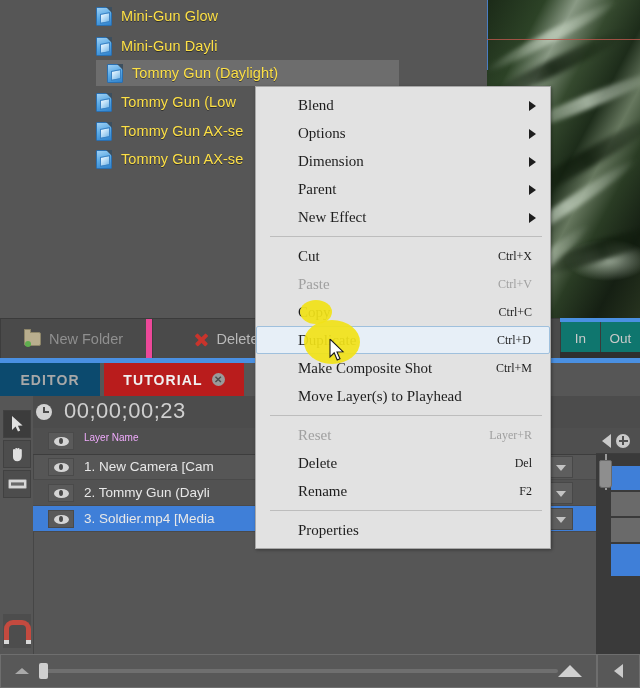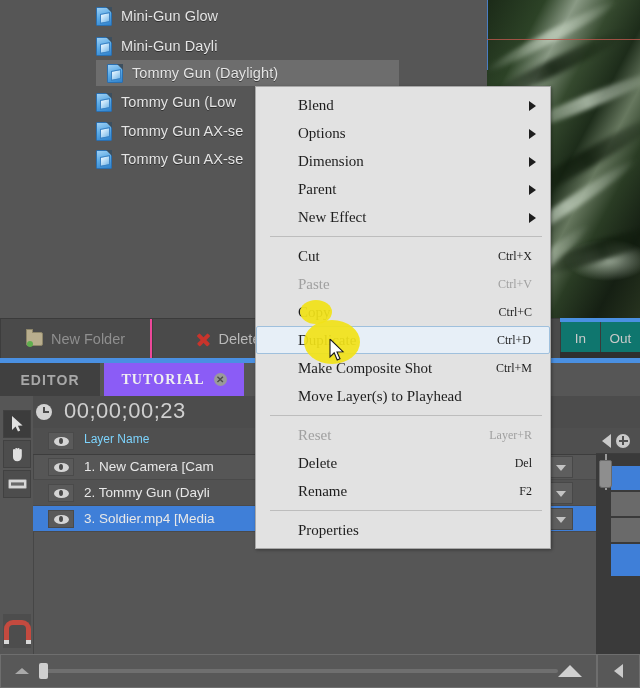--- a/index.html
+++ b/index.html
@@ -24,21 +24,21 @@
   .preview .blade{position:absolute;background:linear-gradient(90deg,rgba(190,205,185,.0),rgba(200,214,196,.75),rgba(190,205,185,.0));border-radius:50%;filter:blur(2.2px);}
   .preview .dark{position:absolute;background:linear-gradient(90deg,rgba(10,20,8,0),rgba(12,24,9,.8),rgba(10,20,8,0));border-radius:50%;filter:blur(2.6px);}
   .redline{position:absolute;left:487px;top:39px;width:153px;height:1px;background:#b4564a;opacity:.85;}
   .preview-bluebox{position:absolute;left:432px;top:0;width:56px;height:70px;border-left:1px solid #5b87c9;border-right:1px solid #4a7cc4;box-sizing:border-box;}
 
   
   .bin{position:absolute;left:0;top:0;width:487px;height:318px;background:#565656;}
   .bin-row{position:absolute;left:96px;height:26px;display:flex;align-items:center;width:292px;}
   .bin-row.sel{background:#6d6d6d;}
   .bin-label{
-    font-size:14.5px;color:#e5e5e5;margin-left:9px;letter-spacing:.1px;
+    font-size:14.5px;color:#fde047;margin-left:9px;letter-spacing:.1px;
     white-space:nowrap;text-shadow:0 1px 0 rgba(0,0,0,.45);
   }
   .file-ico{
     position:relative;width:16px;height:19px;flex:0 0 16px;
     background:linear-gradient(160deg,#9fd0f4 0%,#5aaae6 48%,#2f82cd 100%);
     border:1px solid #2a6fb0;border-radius:1px;box-sizing:border-box;
   }
   .file-ico:before{
     content:"";position:absolute;right:-1px;top:-1px;border-width:0 6px 6px 0;border-style:solid;
     border-color:transparent #3d4f5e transparent transparent;
@@ -46,61 +46,61 @@
   .file-ico:after{
     content:"";position:absolute;left:3px;top:5px;width:10px;height:10px;
     background:linear-gradient(145deg,#eaf6ff 0%,#bfe0f8 40%,#7cb9e8 100%);
     border:1px solid #3b82c4;box-sizing:border-box;
     transform:skewY(-12deg);
   }
 
   
   .mediabar{position:absolute;left:0;top:318px;width:640px;height:40px;background:#4a4a4a;border-top:1px solid #3b3b3b;}
   .mb-btn{position:absolute;top:0;height:40px;display:flex;align-items:center;justify-content:center;gap:8px;
-          border-left:1px solid #3d3d3d;border-right:2px solid #ec4899;box-sizing:border-box;}
+          border-left:1px solid #3d3d3d;border-right:6px solid #ec4899;box-sizing:border-box;}
   .mb-label{font-size:14.5px;color:#b9b9b9;}
   .mb-label.dim{color:#8f8f8f;}
   .folder-ico{width:17px;height:14px;position:relative;background:#b9ae8e;border:1px solid #8e8669;border-radius:1px 2px 2px 2px;box-sizing:border-box;}
   .folder-ico:before{content:"";position:absolute;left:-1px;top:-4px;width:7px;height:4px;background:#b9ae8e;border:1px solid #8e8669;border-bottom:none;border-radius:1px 1px 0 0;box-sizing:border-box;}
   .folder-ico:after{content:"";position:absolute;left:0px;bottom:-2px;width:6px;height:6px;background:#5fae4e;border-radius:50%;}
   .x-ico{width:16px;height:16px;position:relative;}
   .x-ico span{position:absolute;left:1px;top:7px;width:15px;height:3.6px;background:#c8342c;border-radius:1px;}
   .x-ico span:first-child{transform:rotate(45deg);}
   .x-ico span:last-child{transform:rotate(-45deg);}
   .io-strip{position:absolute;top:318px;left:560px;width:80px;height:40px;background:#4a90e2;}
   .io-inner{position:absolute;left:560px;top:322px;width:80px;height:33px;background:#0f766e;display:flex;}
   .io-cell{flex:1;display:flex;align-items:center;justify-content:center;font-size:13.5px;color:#c9c9c9;border-left:1px solid #3a3a3a;box-sizing:border-box;}
   .io-cap{position:absolute;left:560px;top:352px;width:80px;height:6px;background:#2f2f2f;}
 
   
   .tabstrip{position:absolute;left:0;top:358px;width:640px;height:38px;background:#4a90e2;}
   .tabstrip-bg{position:absolute;left:0;top:363px;width:640px;height:33px;background:#565656;}
   .tab{position:absolute;top:363px;height:33px;display:flex;align-items:center;justify-content:center;gap:9px;box-sizing:border-box;}
-  .tab.inactive{background:#404040;}
-  .tab.active{background:#8b5cf6;font-family:Liberation Serif, serif;}
+  .tab.inactive{background:#0c4a6e;}
+  .tab.active{background:#b91c1c;}
   .tab-label{font-size:14px;font-weight:bold;letter-spacing:1.1px;}
   .tab.inactive .tab-label{color:#a8a8a8;}
   .tab.active .tab-label{color:#f0f0f0;}
   .tab-close{width:13px;height:13px;border-radius:50%;background:#9a9a9a;color:#4c4c4c;font-size:10px;line-height:13px;text-align:center;font-weight:bold;}
 
   
   .tl{position:absolute;left:0;top:396px;width:640px;height:292px;background:#565656;}
   .tl-tools{position:absolute;left:0;top:0;width:33px;height:292px;background:#565656;border-right:1px solid #464646;}
   .tool{position:absolute;left:3px;width:28px;height:28px;background:#4d4d4d;border:1px solid #414141;box-sizing:border-box;display:flex;align-items:center;justify-content:center;}
   .tool.on{background:#3c3c3c;}
   .tl-head{position:absolute;left:33px;top:0;width:607px;height:32px;background:#4c4c4c;border-bottom:1px solid #3d3d3d;}
   .clock{position:absolute;left:36px;top:8px;width:16px;height:16px;border-radius:50%;background:#d2d2d2;}
   .clock:after{content:"";position:absolute;left:7px;top:3px;width:2px;height:6px;background:#4c4c4c;}
   .clock:before{content:"";position:absolute;left:8px;top:7px;width:5px;height:2px;background:#4c4c4c;}
   .tc{position:absolute;left:64px;top:2px;font-size:22px;color:#cfcfcf;letter-spacing:.5px;font-family:"Liberation Sans",sans-serif;}
   .colhead{position:absolute;left:33px;top:32px;width:607px;height:26px;background:#4f4f4f;border-bottom:1px solid #3d3d3d;}
   .eye{position:absolute;width:26px;height:18px;background:#5a5a5a;border:1px solid #4a4a4a;box-sizing:border-box;display:flex;align-items:center;justify-content:center;}
   .eye i{display:block;width:15px;height:9px;border-radius:50% 50%;background:#d5d5d5;position:relative;}
   .eye i:after{content:"";position:absolute;left:5.5px;top:1.5px;width:4px;height:6px;border-radius:50%;background:#4a4a4a;}
-  .lyr-name-hdr{position:absolute;left:84px;top:36px;font-size:12px;color:#7dd3fc;}
+  .lyr-name-hdr{position:absolute;left:84px;top:36px;font-size:10px;color:#f0abfc;}
   .lrow{position:absolute;left:33px;width:607px;height:26px;border-bottom:1px solid #4a4a4a;box-sizing:border-box;}
   .lrow.alt{background:#525252;}
   .lrow.selected{background:#3f7fd8;}
   .lrow-label{position:absolute;left:51px;top:5px;font-size:13.5px;color:#e8e8e8;white-space:nowrap;}
   .tri{position:absolute;left:33px;top:9px;width:0;height:0;border-style:solid;border-width:4.5px 0 4.5px 6px;border-color:transparent transparent transparent #cfcfcf;}
   .lbox{position:absolute;height:22px;background:#5e5e5e;border:1px solid #484848;box-sizing:border-box;display:flex;align-items:center;}
   .lbox .cap{font-size:12.5px;color:#b5b5b5;margin-left:7px;}
   .dd{position:absolute;right:6px;top:8px;width:0;height:0;border-style:solid;border-width:6px 5px 0 5px;border-color:#c3c3c3 transparent transparent transparent;}
   .sw{position:absolute;width:20px;height:13px;background:#9fb6d0;border:1px solid #3d3d3d;box-sizing:border-box;}
   .tl-right{position:absolute;left:596px;top:58px;width:44px;height:234px;background:#3a3a3a;}

